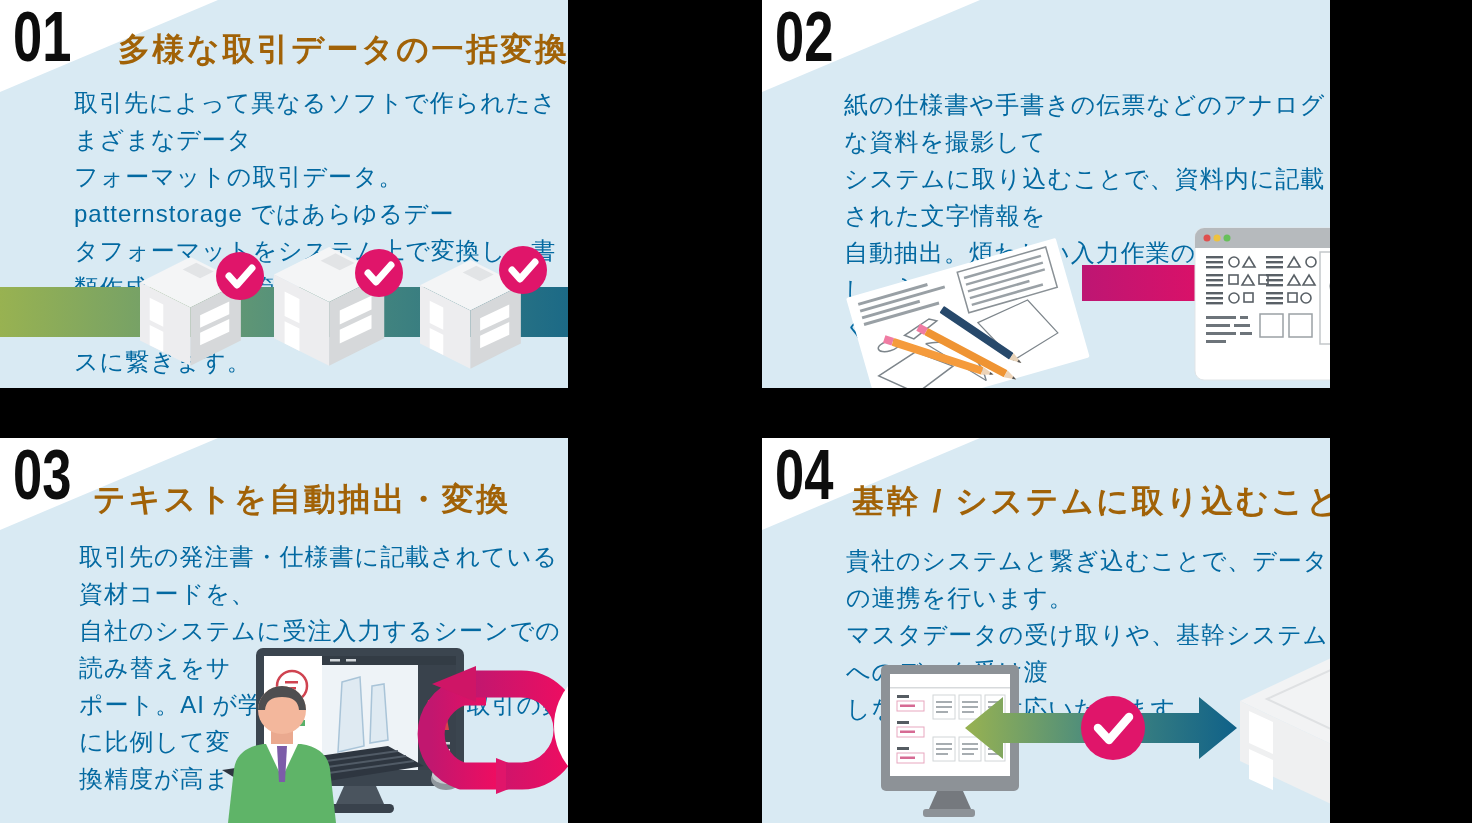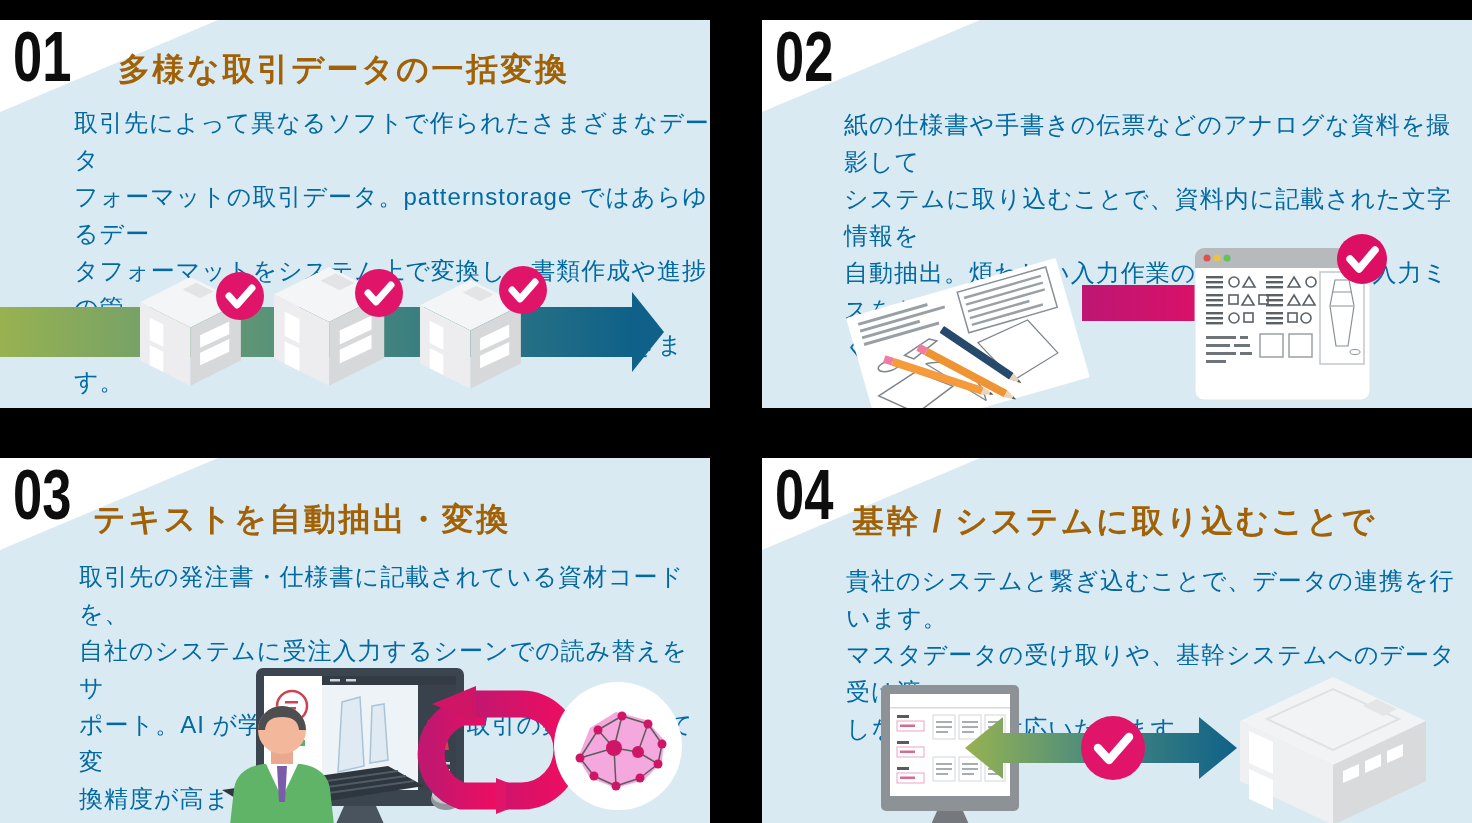--- a/index.html
+++ b/index.html
@@ -1,20 +1,20 @@
 <!DOCTYPE html>
 <html><head>
 <meta charset="utf-8">
 <style>
   html,body{margin:0;padding:0;}
   body{
     width:1472px;height:823px;position:relative;background:#000;
     font-family:"Liberation Sans","DejaVu Sans",sans-serif;overflow:hidden;
   }
-  .card{position:absolute;width:710px;background:#d9eaf3;overflow:hidden;margin-top:20px;}
+  .card{position:absolute;width:568px;background:#d9eaf3;overflow:hidden;}
   .card.c1{left:0;top:0;height:388px;}
   .card.c2{left:762px;top:0;height:388px;}
   .card.c3{left:0;top:438px;height:385px;}
   .card.c4{left:762px;top:438px;height:385px;}
   .corner{position:absolute;left:0;top:0;width:218px;height:92px;background:#fff;
     clip-path:polygon(0 0,100% 0,0 100%);}
   .num{position:absolute;left:13px;top:2px;font-size:70px;font-weight:700;color:#0d0d0d;
     line-height:1;letter-spacing:0;transform:scaleX(.75);transform-origin:left top;
     font-stretch:condensed;}
   .title{position:absolute;margin:0;font-size:32px;font-weight:700;color:#a16207;

